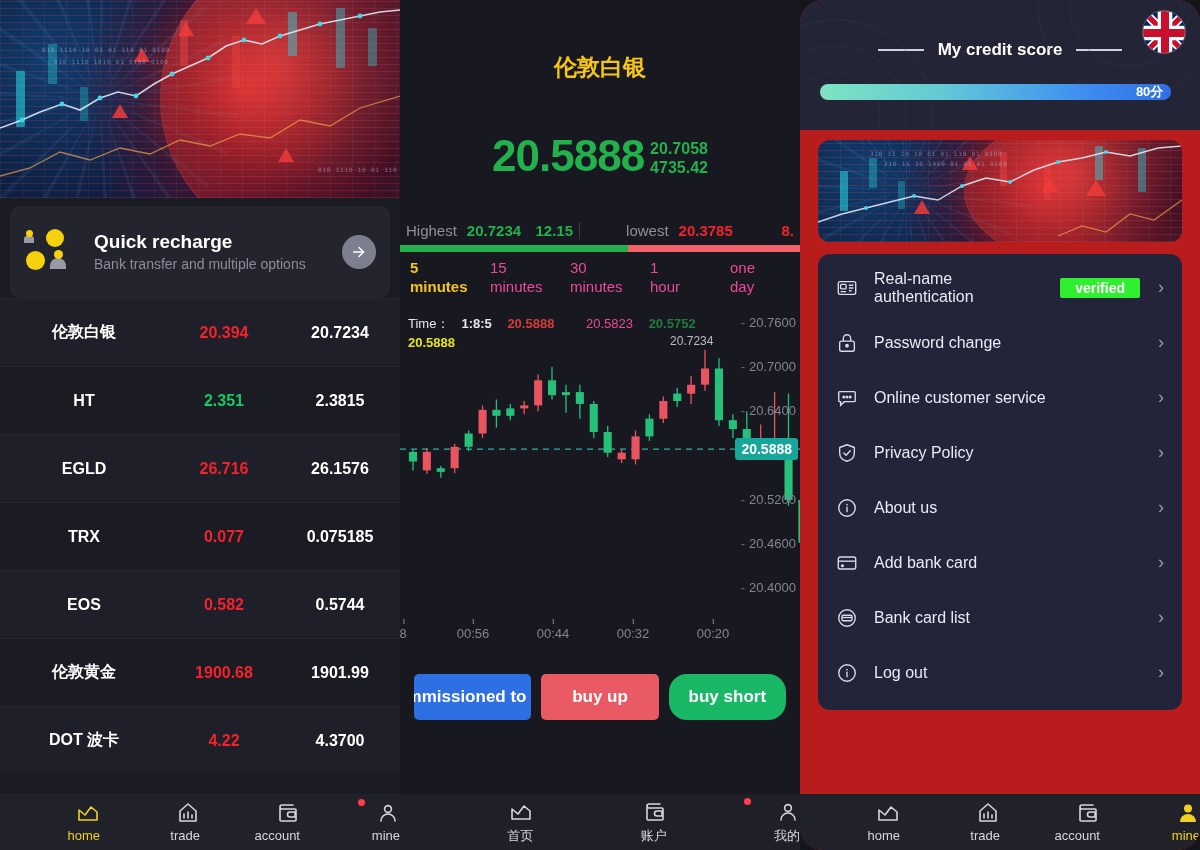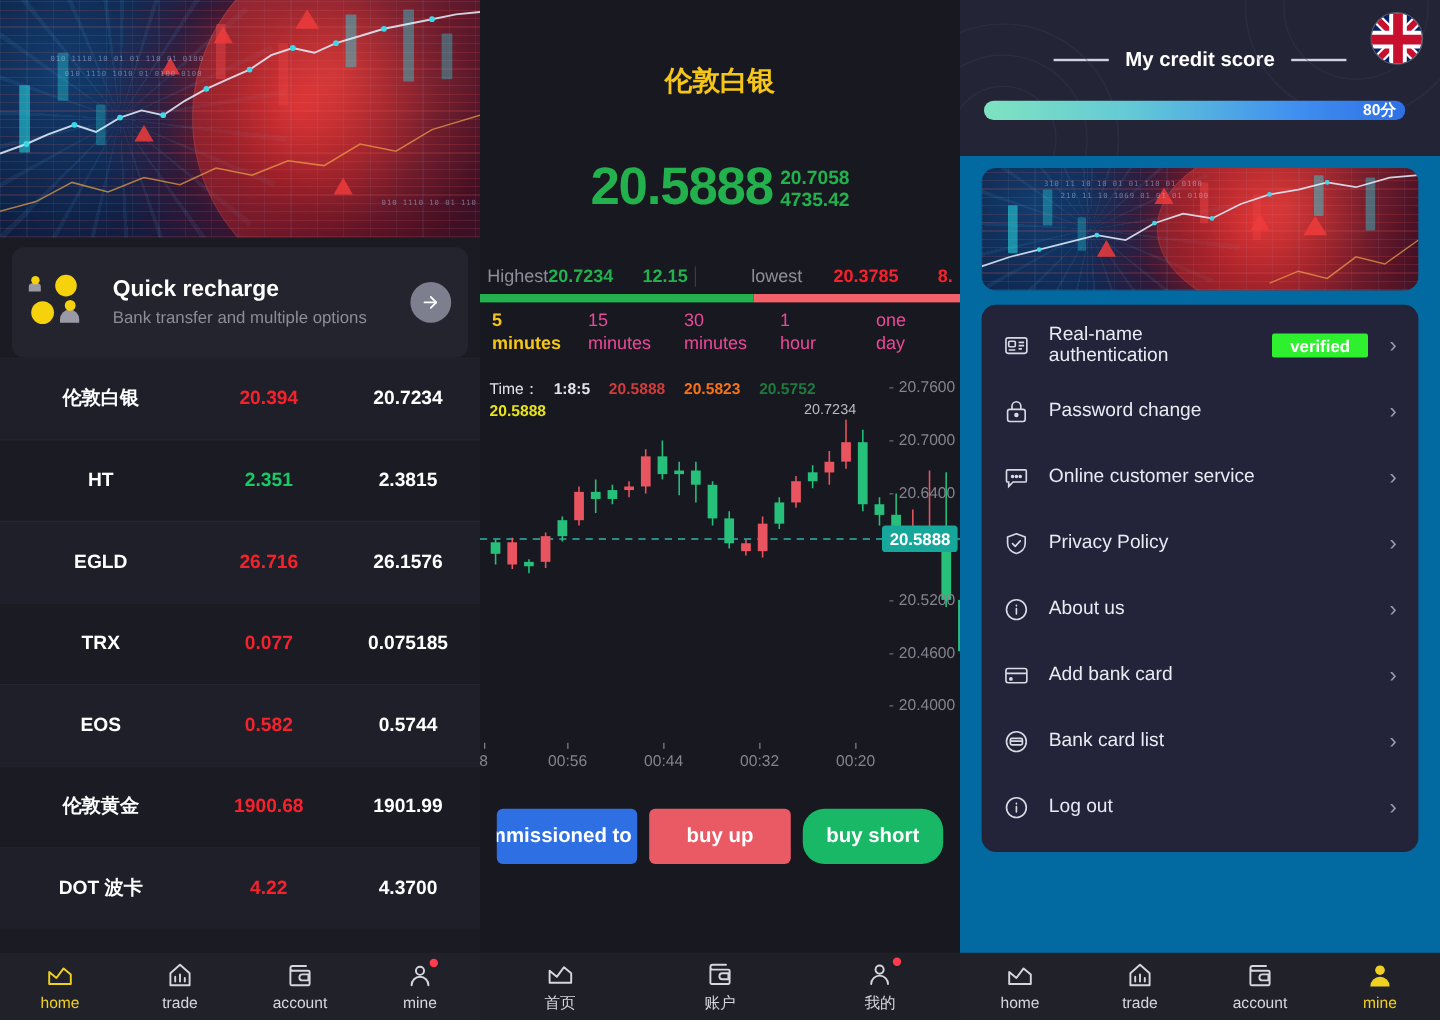--- a/index.html
+++ b/index.html
@@ -6,21 +6,21 @@
   html, body {
     width: 1200px; height: 850px;
     background: #15161d;
     font-family: "Liberation Sans", sans-serif;
     overflow: hidden;
   }
   .app { display: flex; width: 1200px; height: 850px; }
   .pane { width: 400px; height: 850px; position: relative; overflow: hidden; }
   .pane-left   { background: #1a1b23; }
   .pane-mid    { background: #181920; }
-  .pane-right  { background: #0369a1; }
+  .pane-right  { background: #b91c1c; border-radius: 23px; }
 
   
   .banner {
     position: relative; overflow: hidden;
     background:
       radial-gradient(circle at 62% 45%, rgba(220,40,45,.92) 0%, rgba(150,25,35,.80) 22%, rgba(70,20,45,.55) 42%, rgba(18,28,60,.25) 62%),
       radial-gradient(circle at 12% 30%, rgba(25,110,190,.55) 0%, rgba(12,40,90,.35) 38%, rgba(8,14,35,0) 70%),
       linear-gradient(115deg, #081226 0%, #0d1b3a 30%, #2a1030 60%, #120b22 100%);
   }
   .banner .grid-lines {
@@ -87,38 +87,38 @@
   .price-row { display: flex; align-items: flex-start; justify-content: center; padding-top: 48px; }
   .price-big { color: #22b14c; font-size: 44px; font-weight: bold; letter-spacing: -1px; }
   .price-side { margin-left: 6px; margin-top: 8px; }
   .price-side div { color: #22b14c; font-size: 16px; font-weight: bold; line-height: 19px; }
 
   .hl-bar { margin-top: 34px; }
   .hl-row { display: flex; align-items: center; height: 30px; font-size: 15px; }
   .hl-row .lbl { color: #8e8f9b; }
   .hl-row .v-green { color: #22b14c; font-weight: bold; }
   .hl-row .v-red { color: #f5222d; font-weight: bold; }
-  .hl-left { display: flex; align-items: center; width: 50%; padding-left: 6px;
+  .hl-left { display: flex; align-items: center; gap: 10px; width: 50%; padding-left: 6px;
              border-right: 1px solid #3a3b47; justify-content: center; }
-  .hl-right { display: flex; align-items: center; gap: 26px; width: 50%; padding-left: 6px; margin-left: 40px; }
+  .hl-right { display: flex; align-items: center; gap: 10px; width: 50%; padding-left: 6px; margin-left: 40px; }
   .hl-pct { margin-left: auto; padding-right: 6px; }
   .hl-track { display: flex; height: 7px; }
   .hl-track .g { background: #22b14c; width: 57%; }
   .hl-track .r { background: #f4616b; width: 43%; }
 
   .tfs { display: flex; height: 54px; }
   .tf { flex: 1; padding: 6px 0 0 10px; font-size: 15px; color: #ec4899; line-height: 19px; }
   .tf.active { color: #f5c518; font-weight: bold; }
 
   .chart-box { position: relative; height: 310px; margin-top: 2px; }
   .legend { position: absolute; left: 8px; top: 6px; font-size: 13px; z-index: 3; line-height: 19px; }
   .legend .ln1 span { margin-right: 12px; }
   .lg-label { color: #e4e5ec; } .lg-val { color: #e4e5ec; font-weight: bold; }
   .lg-red { color: #d43b3b; font-weight: bold; }
-  .lg-blue { color: #f97316; font-weight: bold; }
+  .lg-blue { color: #ec4899; font-weight: normal; margin-left: 16px; }
   .lg-green { color: #1f7a3d; font-weight: bold; }
   .lg-yellow { color: #e8e418; font-weight: bold; }
   .y-axis { position: absolute; right: 0; top: 0; width: 92px; height: 100%; }
   .y-tick { position: absolute; right: 4px; color: #83848f; font-size: 13px; white-space: nowrap; }
   .y-tick::before { content: "-"; margin-right: 4px; color: #6a6b76; }
   .cur-tag {
     position: absolute; right: 2px; background: #16a79a; color: #fff;
     font-size: 14px; font-weight: bold; padding: 3px 6px; border-radius: 3px;
   }
   .x-axis { position: relative; height: 26px; }
@@ -165,21 +165,21 @@
   .badge-verified { background: #2ff02f; color: #fff; font-size: 14px; font-weight: bold;
                     padding: 2px 15px; border-radius: 2px; margin-right: 2px; }
   .chev { color: #9b9cab; font-size: 18px; }
 
   
   .tabbar {
     position: absolute; left: 0; bottom: 0; width: 400px; height: 56px;
     background: #212229; display: flex; align-items: center;
   }
   .tabbar.alt { background: #1e1f27; }
-  .tab { flex: 1; display: flex; flex-direction: column; align-items: center; gap: 3px; position: relative; }
+  .tab { flex: 1; display: flex; flex-direction: column; align-items: flex-end; gap: 3px; position: relative; }
   .tab svg { width: 24px; height: 24px; display: block; }
   .tab .tlabel { font-size: 13px; color: #d5d6e0; }
   .tab.active .tlabel { color: #f0d022; }
   .tab .dot { position: absolute; top: -2px; left: 58%; width: 7px; height: 7px; border-radius: 50%; background: #ff3b4e; }
 </style>
 </head>
 <body>
 
 <div class="app">
 

